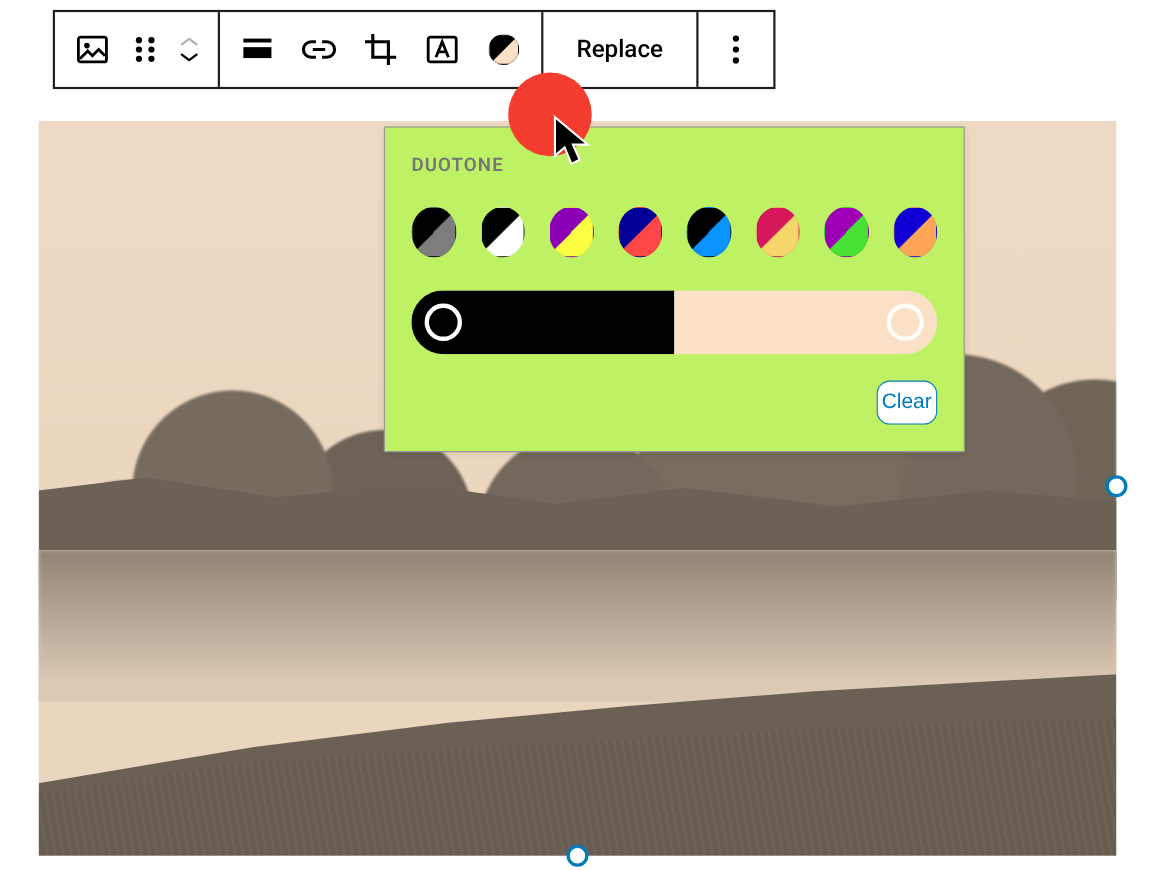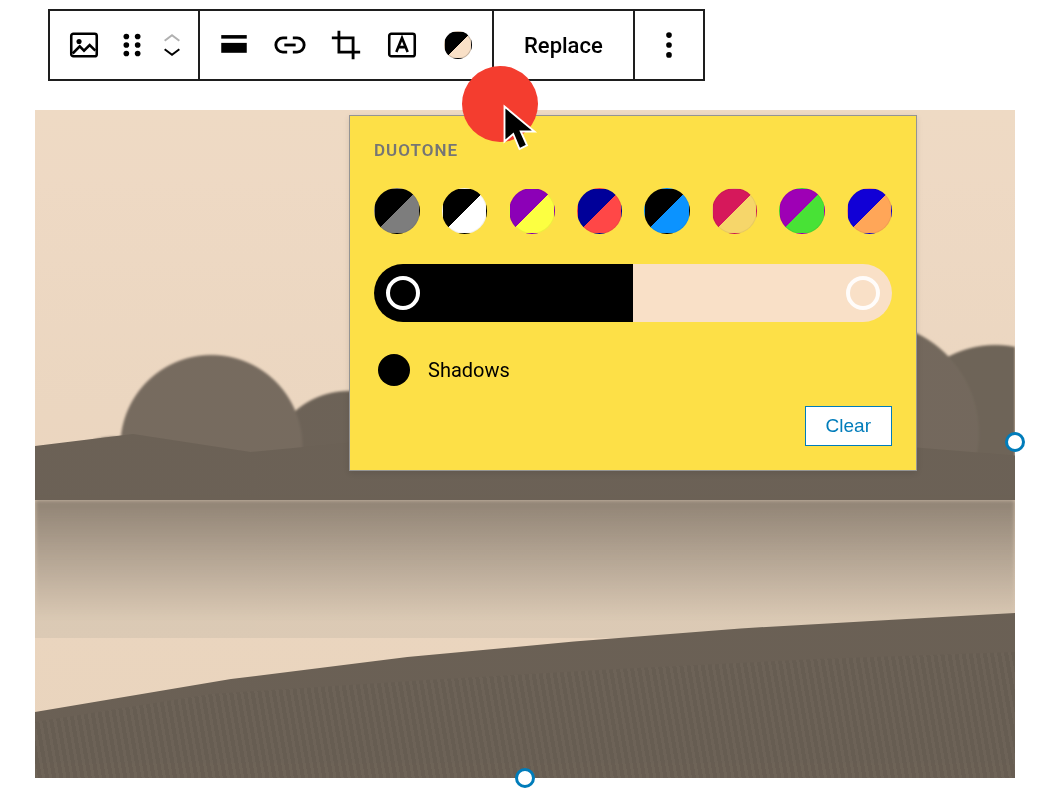--- a/index.html
+++ b/index.html
@@ -139,22 +139,22 @@
     background: #fff;
   }
   .handle-right { top: 432px; left: 1005px; }
   .handle-bottom { top: 768px; left: 515px; }
 
   
   .duotone-panel {
     position: absolute;
     top: 115px;
     left: 349px;
-    width: 568px;
-    background: #fde047;
+    width: 528px;
+    background: #bef264;
     border: 1px solid var(--panel-border);
     box-shadow: 0 2px 6px rgba(0,0,0,.1);
     padding: 24px;
   }
   .panel-title {
     font-size: 17px;
     font-weight: 600;
     color: #757575;
     letter-spacing: 1px;
     margin-bottom: 28px;
@@ -197,23 +197,23 @@
     font-size: 20px;
     cursor: pointer;
   }
   .color-dot { width: 32px; height: 32px; border-radius: 50%; border:1px solid rgba(0,0,0,.08);}
   .panel-footer { display: flex; justify-content: flex-end; }
   .clear-btn {
     border: 1.5px solid var(--wp-blue);
     color: var(--wp-blue);
     background: #fff;
     font-size: 19px;
-    padding: 8px 20px;
-    cursor: pointer;
-    border-radius: 0;
+    padding: 8px 4px;
+    cursor: pointer;
+    border-radius: 12px;
   }
 
   
   .click-dot {
     position: absolute;
     top: 66px; left: 462px;
     width: 76px; height: 76px;
     background: #f43d2f;
     border-radius: 50%;
   }
@@ -331,24 +331,20 @@
     </div>
 
   <div class="gradient-bar">
     <div class="grad-half" style="background:#000000"></div>
     <div class="grad-half" style="background:#f9e0c7"></div>
     <div class="grad-knob left"></div>
     <div class="grad-knob right"></div>
   </div>
 
   <div class="color-rows">
-    <div class="color-row">
-      <div class="color-dot" style="background:#000000"></div>
-      <span>Shadows</span>
-    </div>
   </div>
 
   <div class="panel-footer">
     <button class="clear-btn">Clear</button>
   </div>
 </div>
 
 <div class="click-dot"></div>
 <svg class="cursor" viewBox="0 0 32 40">
   <path d="M2 2 L2 30 L9 24 L14 36 L20 33 L15 22 L26 22 Z" fill="#000" stroke="#fff" stroke-width="1.5"></path>

